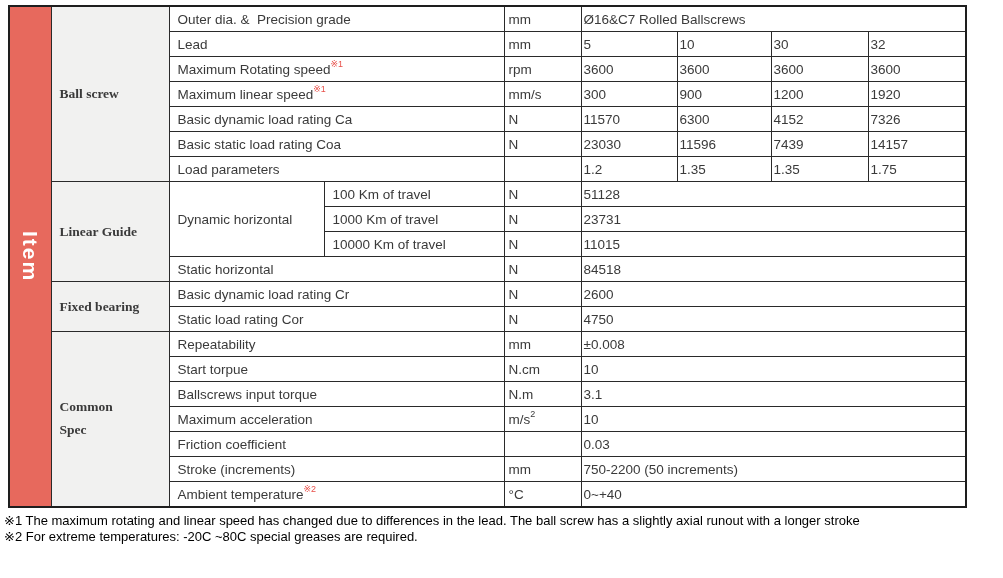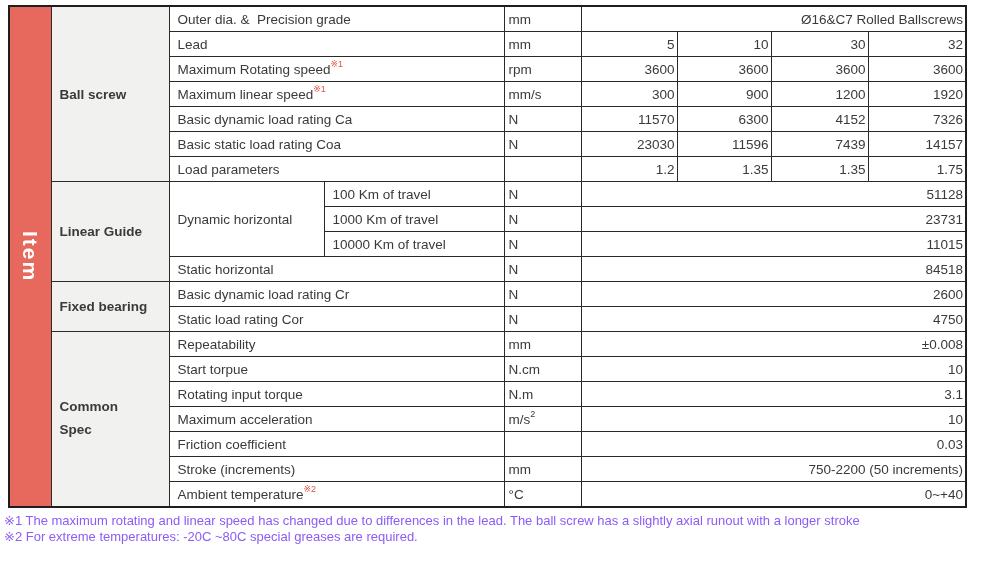--- a/index.html
+++ b/index.html
@@ -44,35 +44,36 @@
     color: #ffffff;
     font-weight: bold;
     font-size: 21px;
     letter-spacing: 2px;
   }
   td.cat {
     background: #f1f1f0;
     font-weight: bold;
     padding: 0 6px 0 8px;
     text-align: left;
+    font-family: Liberation Serif, serif;
   }
   .cat-narrow { max-width: 70px; line-height: 1.7; }
   td.lbl {
     text-align: left;
     padding: 0 6px 0 8px;
     background: #ffffff;
   }
   td.lbl span.lbl-txt { white-space: pre-wrap; margin-top: 24px; }
   td.unit {
     text-align: left;
     padding: 0 7px 0 4px;
     background: #ffffff;
   }
   td.val {
-    text-align: right;
+    text-align: left;
     padding: 0 2px;
     background: #ffffff;
   }
   sup.fn {
     color: #e8504a;
     font-size: 9px;
     position: relative;
     top: -1px;
     line-height: 0;
   }
@@ -81,21 +82,21 @@
     font-size: 9px;
     position: relative;
     top: -1px;
     line-height: 0;
   }
   .footnotes {
     position: absolute;
     left: 4px;
     top: 513px;
     width: 998px;
-    color: #8b5cf6;
+    color: #000000;
     font-size: 13px;
     line-height: 15.5px;
   }
   .fn-line { white-space: nowrap; }
   .fn-indent { padding-left: 27px; }
 </style>
 </head>
 <body>
 
 <div class="page">
@@ -232,21 +233,21 @@
       <td class="val" colspan="4">±0.008</td>
     </tr>
 
     <tr>
       <td class="lbl" colspan="2"><span class="lbl-txt">Start torpue</span></td>
       <td class="unit">N.cm</td>
       <td class="val" colspan="4">10</td>
     </tr>
 
     <tr>
-      <td class="lbl" colspan="2"><span class="lbl-txt">Rotating input torque</span></td>
+      <td class="lbl" colspan="2"><span class="lbl-txt">Ballscrews input torque</span></td>
       <td class="unit">N.m</td>
       <td class="val" colspan="4">3.1</td>
     </tr>
 
     <tr>
       <td class="lbl" colspan="2"><span class="lbl-txt">Maximum acceleration</span></td>
       <td class="unit"><span>m/s</span><sup class="dk">2</sup></td>
       <td class="val" colspan="4">10</td>
     </tr>
 

